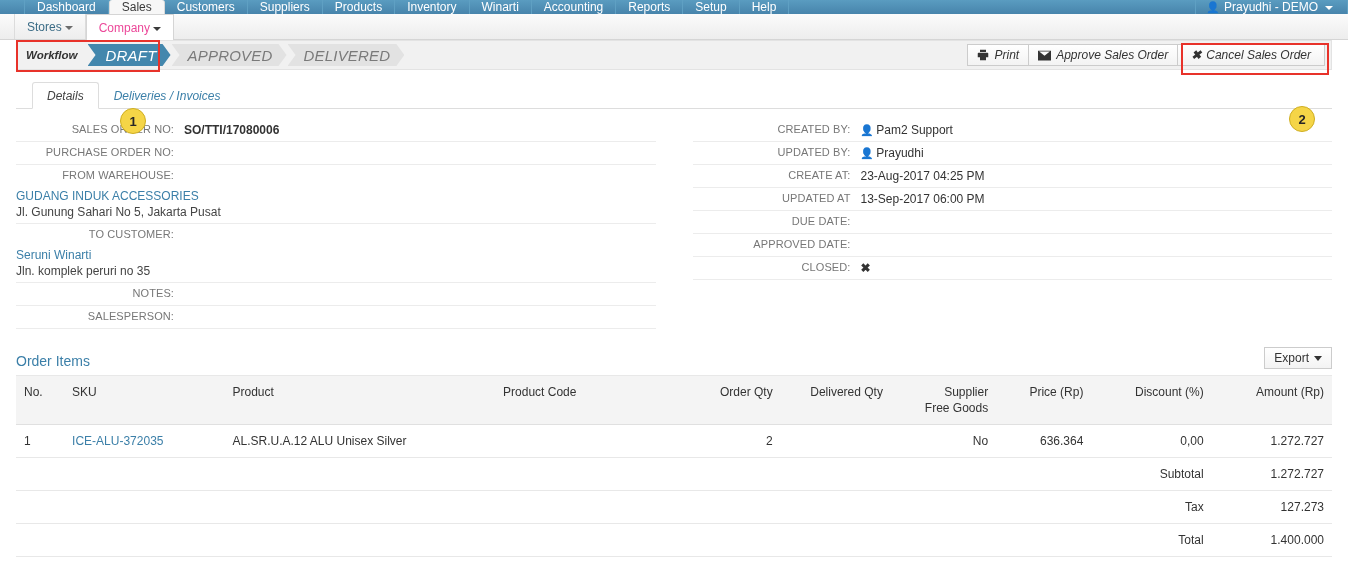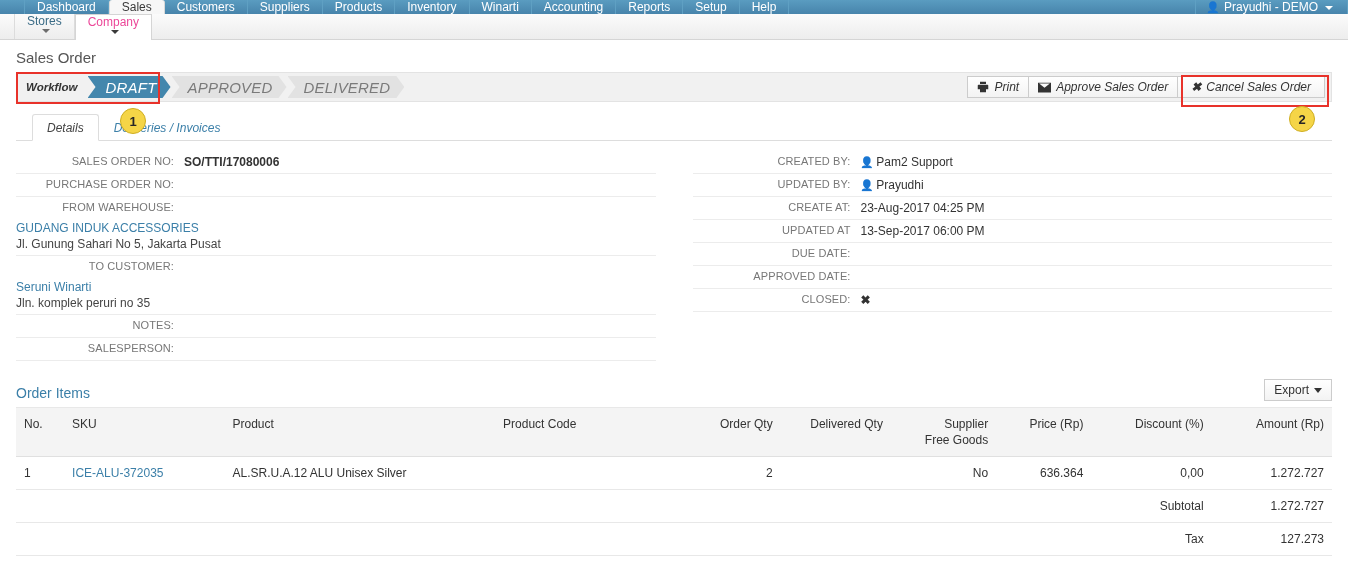--- a/index.html
+++ b/index.html
@@ -67,27 +67,26 @@
   .subnav {
     height: 26px;
     background: linear-gradient(#fbfbfb, #ededed);
     border-bottom: 1px solid #d5d5d5;
     display: flex;
     align-items: stretch;
     padding-left: 14px;
   }
   .subnav-item {
     display: flex; align-items: center;
-    padding: 0 12px;
+    padding: 12px 12px;
     color: #3b6c86;
     font-size: 12px;
     border-right: 1px solid #dcdcdc;
     cursor: pointer;
     white-space: nowrap;
-    flex-direction: column;
   }
   .subnav-item:first-child { border-left: 1px solid #dcdcdc; }
   .subnav-item.active {
     background: #ffffff;
     color: #ec4899;
     border-left: 1px solid #d5d5d5;
     border-right: 1px solid #d5d5d5;
     border-top: 1px solid #d5d5d5;
     margin-bottom: -1px;
   }
@@ -358,21 +357,20 @@
     <span class="caret-down" style="color:#6d6d6d"></span>
   </div>
   <div class="subnav-item active">
     <span>Company</span>
     <span class="caret-down" style="color:#3a3a3a"></span>
   </div>
 </div>
 
 <div class="page">
 
-  <h1 class="page-title">Sales Order</h1>
 
   <div class="wf-bar">
     <div class="wf-left">
       <span class="wf-label">Workflow</span>
       <div class="wf-steps">
         <div class="wf-step first active">
             <span>DRAFT</span>
           </div>
         <div class="wf-step">
             <span>APPROVED</span>

